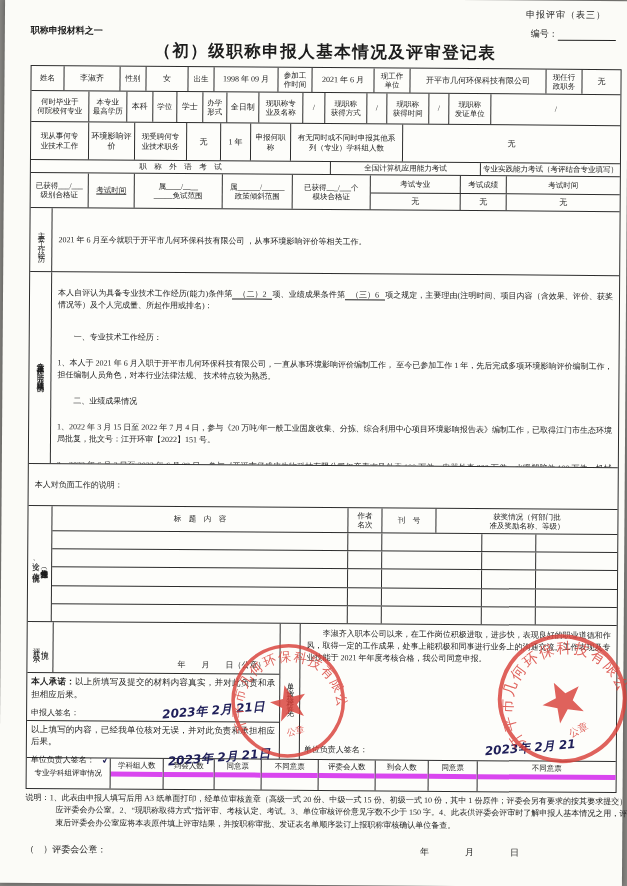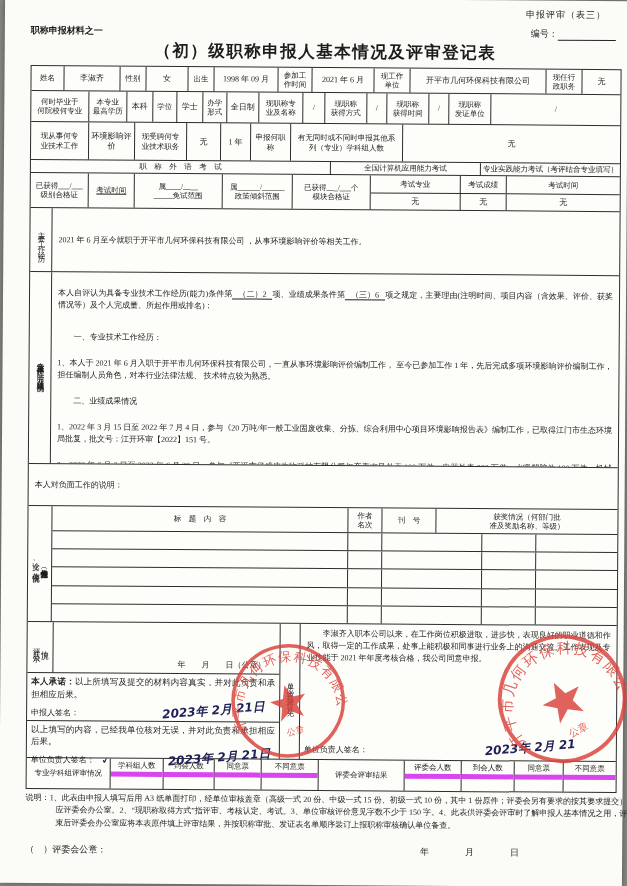--- a/index.html
+++ b/index.html
@@ -286,21 +286,20 @@
           <div class="ce"></div>
         </div>
       <div class="col" style="flex:0 0 46px;border-right:1px solid #2d2d2d">
           <div class="ch lab">同意票</div>
           <div class="ce"></div>
         </div>
       <div class="col" style="flex:0 0 56px;border-right:1px solid #2d2d2d">
           <div class="ch lab">不同意票</div>
           <div class="ce"></div>
         </div>
-      <div class="td lab" style="flex:0 0 86px">评委会评审结果</div>
       <div class="col" style="flex:0 0 56px;border-right:1px solid #2d2d2d">
           <div class="ch lab">评委会人数</div>
           <div class="ce"></div>
         </div>
       <div class="col" style="flex:0 0 52px;border-right:1px solid #2d2d2d">
           <div class="ch lab">到会人数</div>
           <div class="ce"></div>
         </div>
       <div class="col" style="flex:0 0 48px;border-right:1px solid #2d2d2d">
           <div class="ch lab">同意票</div>

